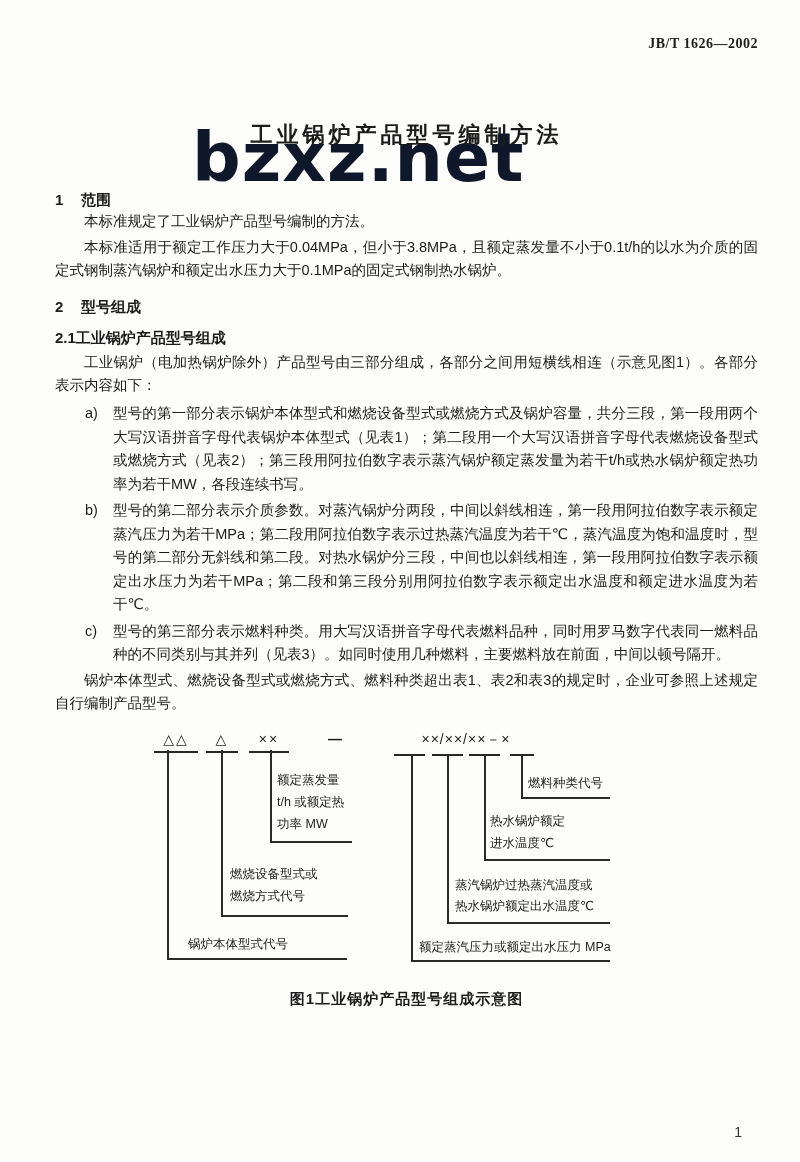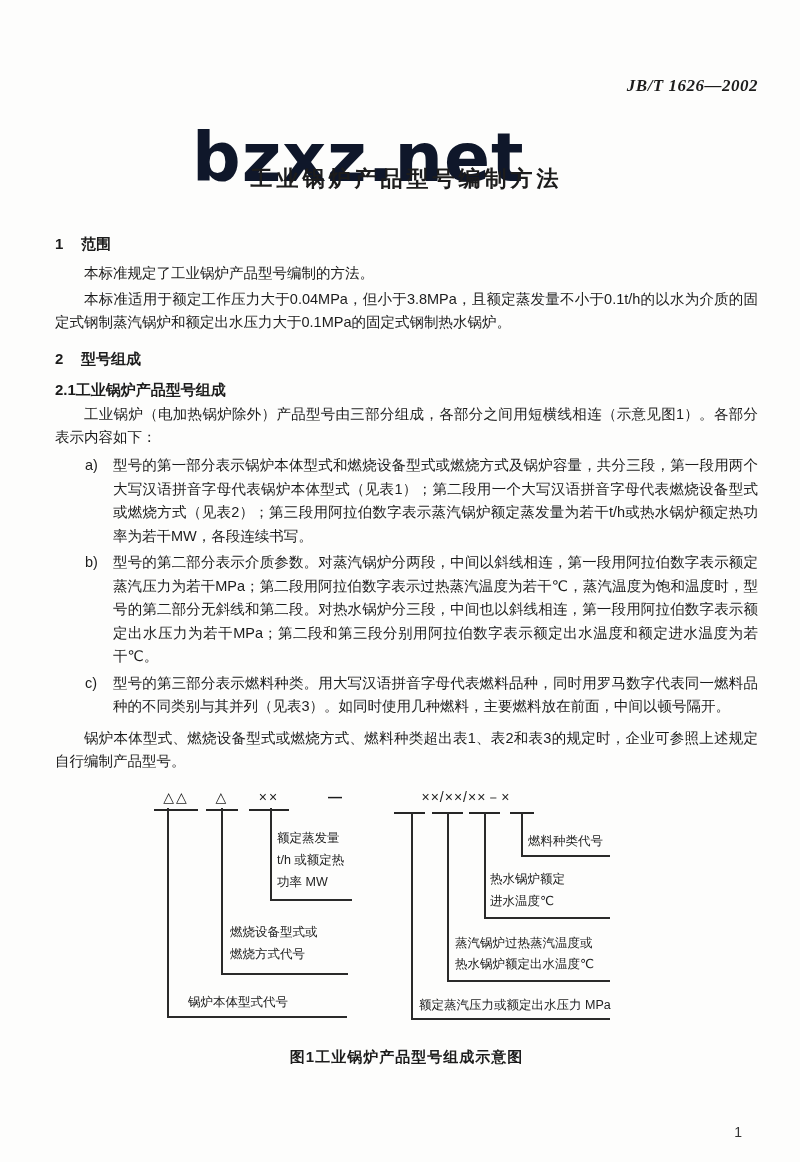--- a/index.html
+++ b/index.html
@@ -14,37 +14,37 @@
   }
   .watermark {
     position:absolute; left:192px; top:118px;
     font-family:"DejaVu Sans",sans-serif;
     font-size:68px; font-weight:bold;
     color:#0f172a; letter-spacing:1px;
     z-index:0; user-select:none;
   }
   .content { position:relative; z-index:1; padding:0 42px 0 55px; }
   .std-code {
-    text-align:right; padding-top:76px;
+    text-align:right; padding-top:36px;
     font-family:"Liberation Serif","DejaVu Serif",serif;
-    font-size:17px; font-weight:bold; letter-spacing:.5px;font-style:italic;
+    font-size:14px; font-weight:bold; letter-spacing:.5px;
   }
   .doc-title {
     text-align:center; margin-top:68px;
     font-size:22px; font-weight:bold; letter-spacing:4px;
   }
   .h-num { display:inline-block; min-width:14px; }
   .h1 { margin-top:40px; font-size:15px; font-weight:bold; line-height:20px; }
   .h1 .h-text { margin-left:12px; }
   .h2 { margin-top:15px; font-size:15px; font-weight:bold; line-height:20px; }
   .h21 { margin-top:11px; font-size:15px; font-weight:bold; line-height:20px; }
   .h21 .h-text { }
   p.body-p {
     font-size:14.5px; line-height:23px; text-align:justify;
-    text-indent:2em; margin-top:8px;
+    text-indent:2em; 
   }
   p.tight { margin-top:3px; }
   .list { margin-top:5px; }
   .list-item { display:flex; margin-left:30px; margin-top:3px; }
   .list-item .marker { flex:none; width:28px; font-size:14.5px; line-height:23.5px; }
   .list-item .item-text { flex:1; font-size:14.5px; line-height:23.5px; text-align:justify; }
   .closing { margin-top:2px; }
 
   
   .figure { position:relative; height:255px; margin:10px -42px 0 -55px; }

